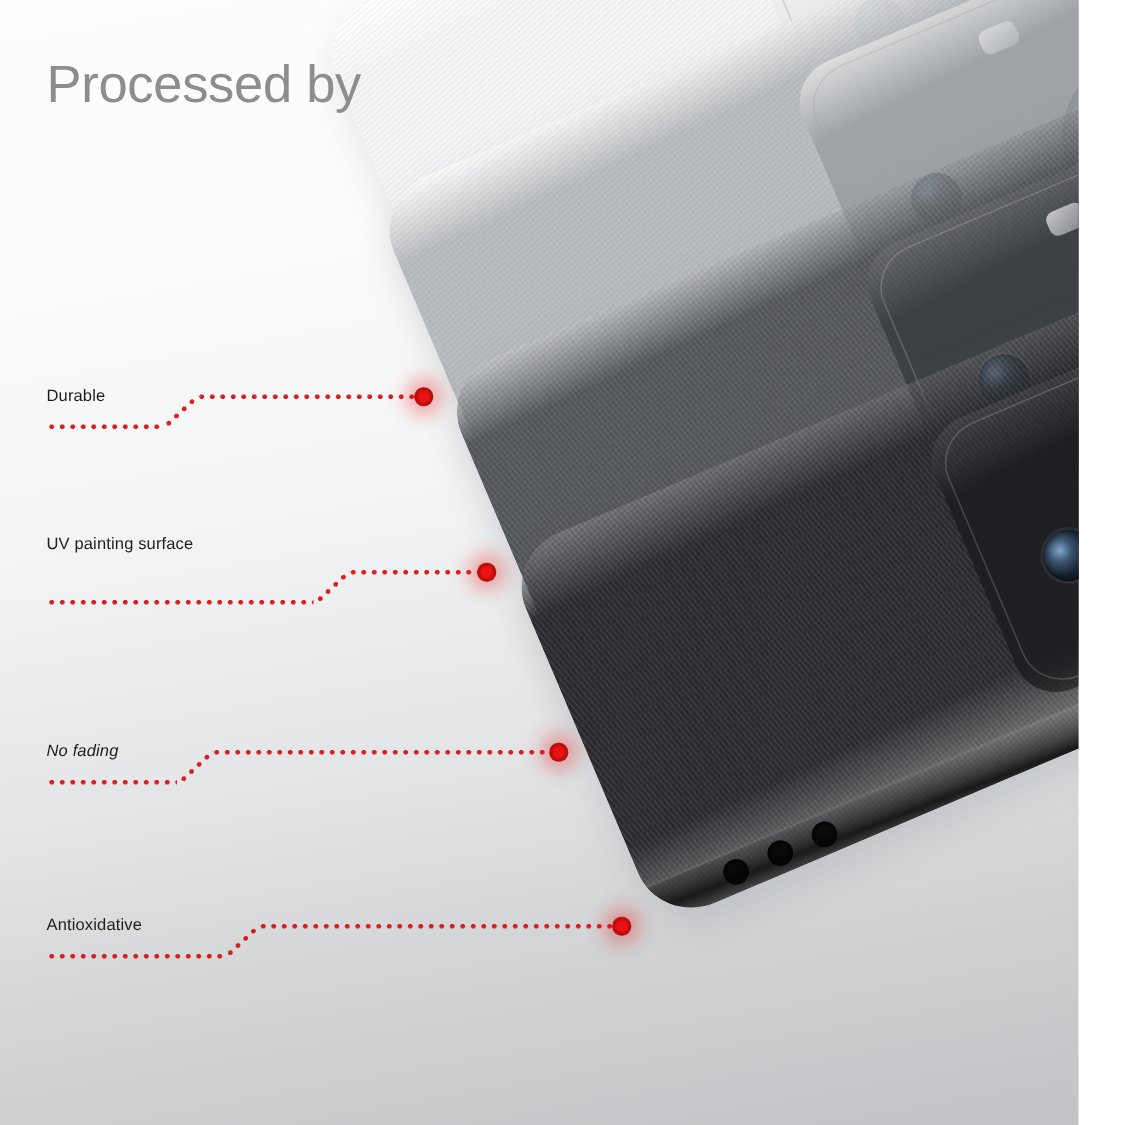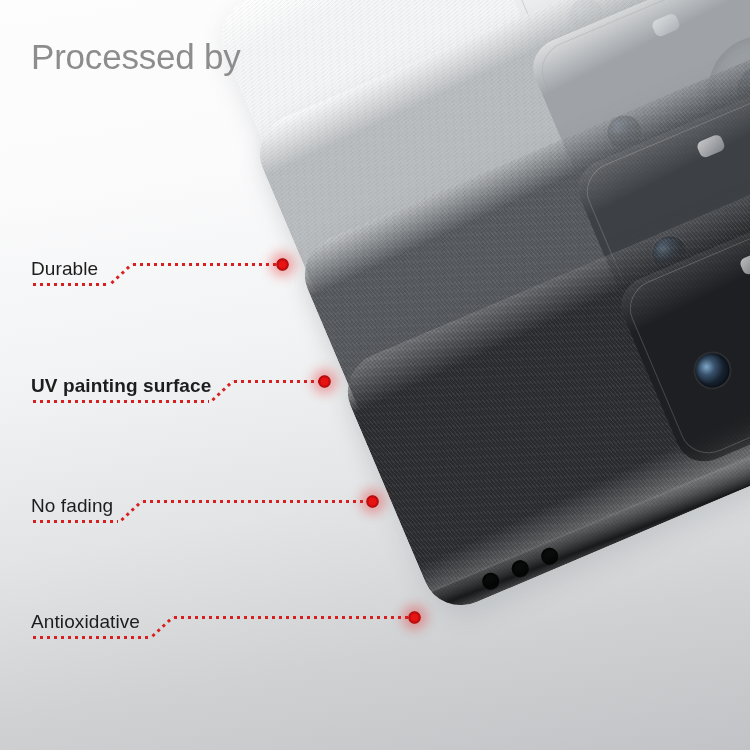--- a/index.html
+++ b/index.html
@@ -3,25 +3,26 @@
 <meta charset="utf-8">
 <title>Product Feature Callouts</title>
 <style>
   html, body {
     margin: 0;
     padding: 0;
     background: #ffffff;
   }
   #stage {
     position: relative;
-    width: 750px;
+    width: 694px;
     height: 750px;
     overflow: hidden;
     font-family: "Liberation Sans", sans-serif;
     background: linear-gradient(170deg, #fdfdfd 0%, #fbfbfc 22%, #f2f3f4 44%, #e2e4e6 64%, #cfd1d3 82%, #c1c3c6 100%);
+    padding-left: 25px;
   }
 
   
   .headline {
     position: absolute;
     left: 31px;
     top: 36px;
     z-index: 40;
     line-height: 1.19;
     letter-spacing: -0.2px;
@@ -128,21 +129,21 @@
   }
 
   
   #callouts {
     position: absolute;
     inset: 0;
     z-index: 60;
   }
   .callout-label {
     position: absolute;
-    font-size: 19px;
+    font-size: 11px;
     color: #1d1d1d;
     font-weight: 400;
     white-space: nowrap;
     letter-spacing: 0.1px;
   }
   .dotline {
     position: absolute;
     height: 3px;
     background-image: radial-gradient(circle, #d81f20 0 1.5px, rgba(0,0,0,0) 1.6px);
     background-size: 7px 3px;
@@ -246,26 +247,26 @@
         </div>
       </div>
     </div>
 
   <div id="callouts">
       <div class="callout-label" style="left: 31px; top: 258px;">Durable</div>
       <div class="dotline" style="left: 31px; top: 283px; width: 77px;"></div>
       <div class="dotline diag" style="left: 110px; top: 283px; width: 30px; transform: rotate(-43deg);"></div>
       <div class="dotline" style="left: 131px; top: 263px; width: 146px;"></div>
       <div class="enddot" style="left: 276px; top: 258px;"></div>
-      <div class="callout-label" style="left: 31px; top: 375px; font-weight: bold;">UV painting surface</div>
+      <div class="callout-label" style="left: 31px; top: 357px;">UV painting surface</div>
       <div class="dotline" style="left: 31px; top: 400px; width: 178px;"></div>
       <div class="dotline diag" style="left: 211px; top: 400px; width: 30px; transform: rotate(-43deg);"></div>
       <div class="dotline" style="left: 232px; top: 380px; width: 87px;"></div>
       <div class="enddot" style="left: 318px; top: 375px;"></div>
-      <div class="callout-label" style="left: 31px; top: 495px;">No fading</div>
+      <div class="callout-label" style="left: 31px; top: 495px; font-style: italic;">No fading</div>
       <div class="dotline" style="left: 31px; top: 520px; width: 87px;"></div>
       <div class="dotline diag" style="left: 120px; top: 520px; width: 30px; transform: rotate(-43deg);"></div>
       <div class="dotline" style="left: 141px; top: 500px; width: 226px;"></div>
       <div class="enddot" style="left: 366px; top: 495px;"></div>
       <div class="callout-label" style="left: 31px; top: 611px;">Antioxidative</div>
       <div class="dotline" style="left: 31px; top: 636px; width: 118px;"></div>
       <div class="dotline diag" style="left: 151px; top: 636px; width: 30px; transform: rotate(-43deg);"></div>
       <div class="dotline" style="left: 172px; top: 616px; width: 237px;"></div>
       <div class="enddot" style="left: 408px; top: 611px;"></div>
     </div>

